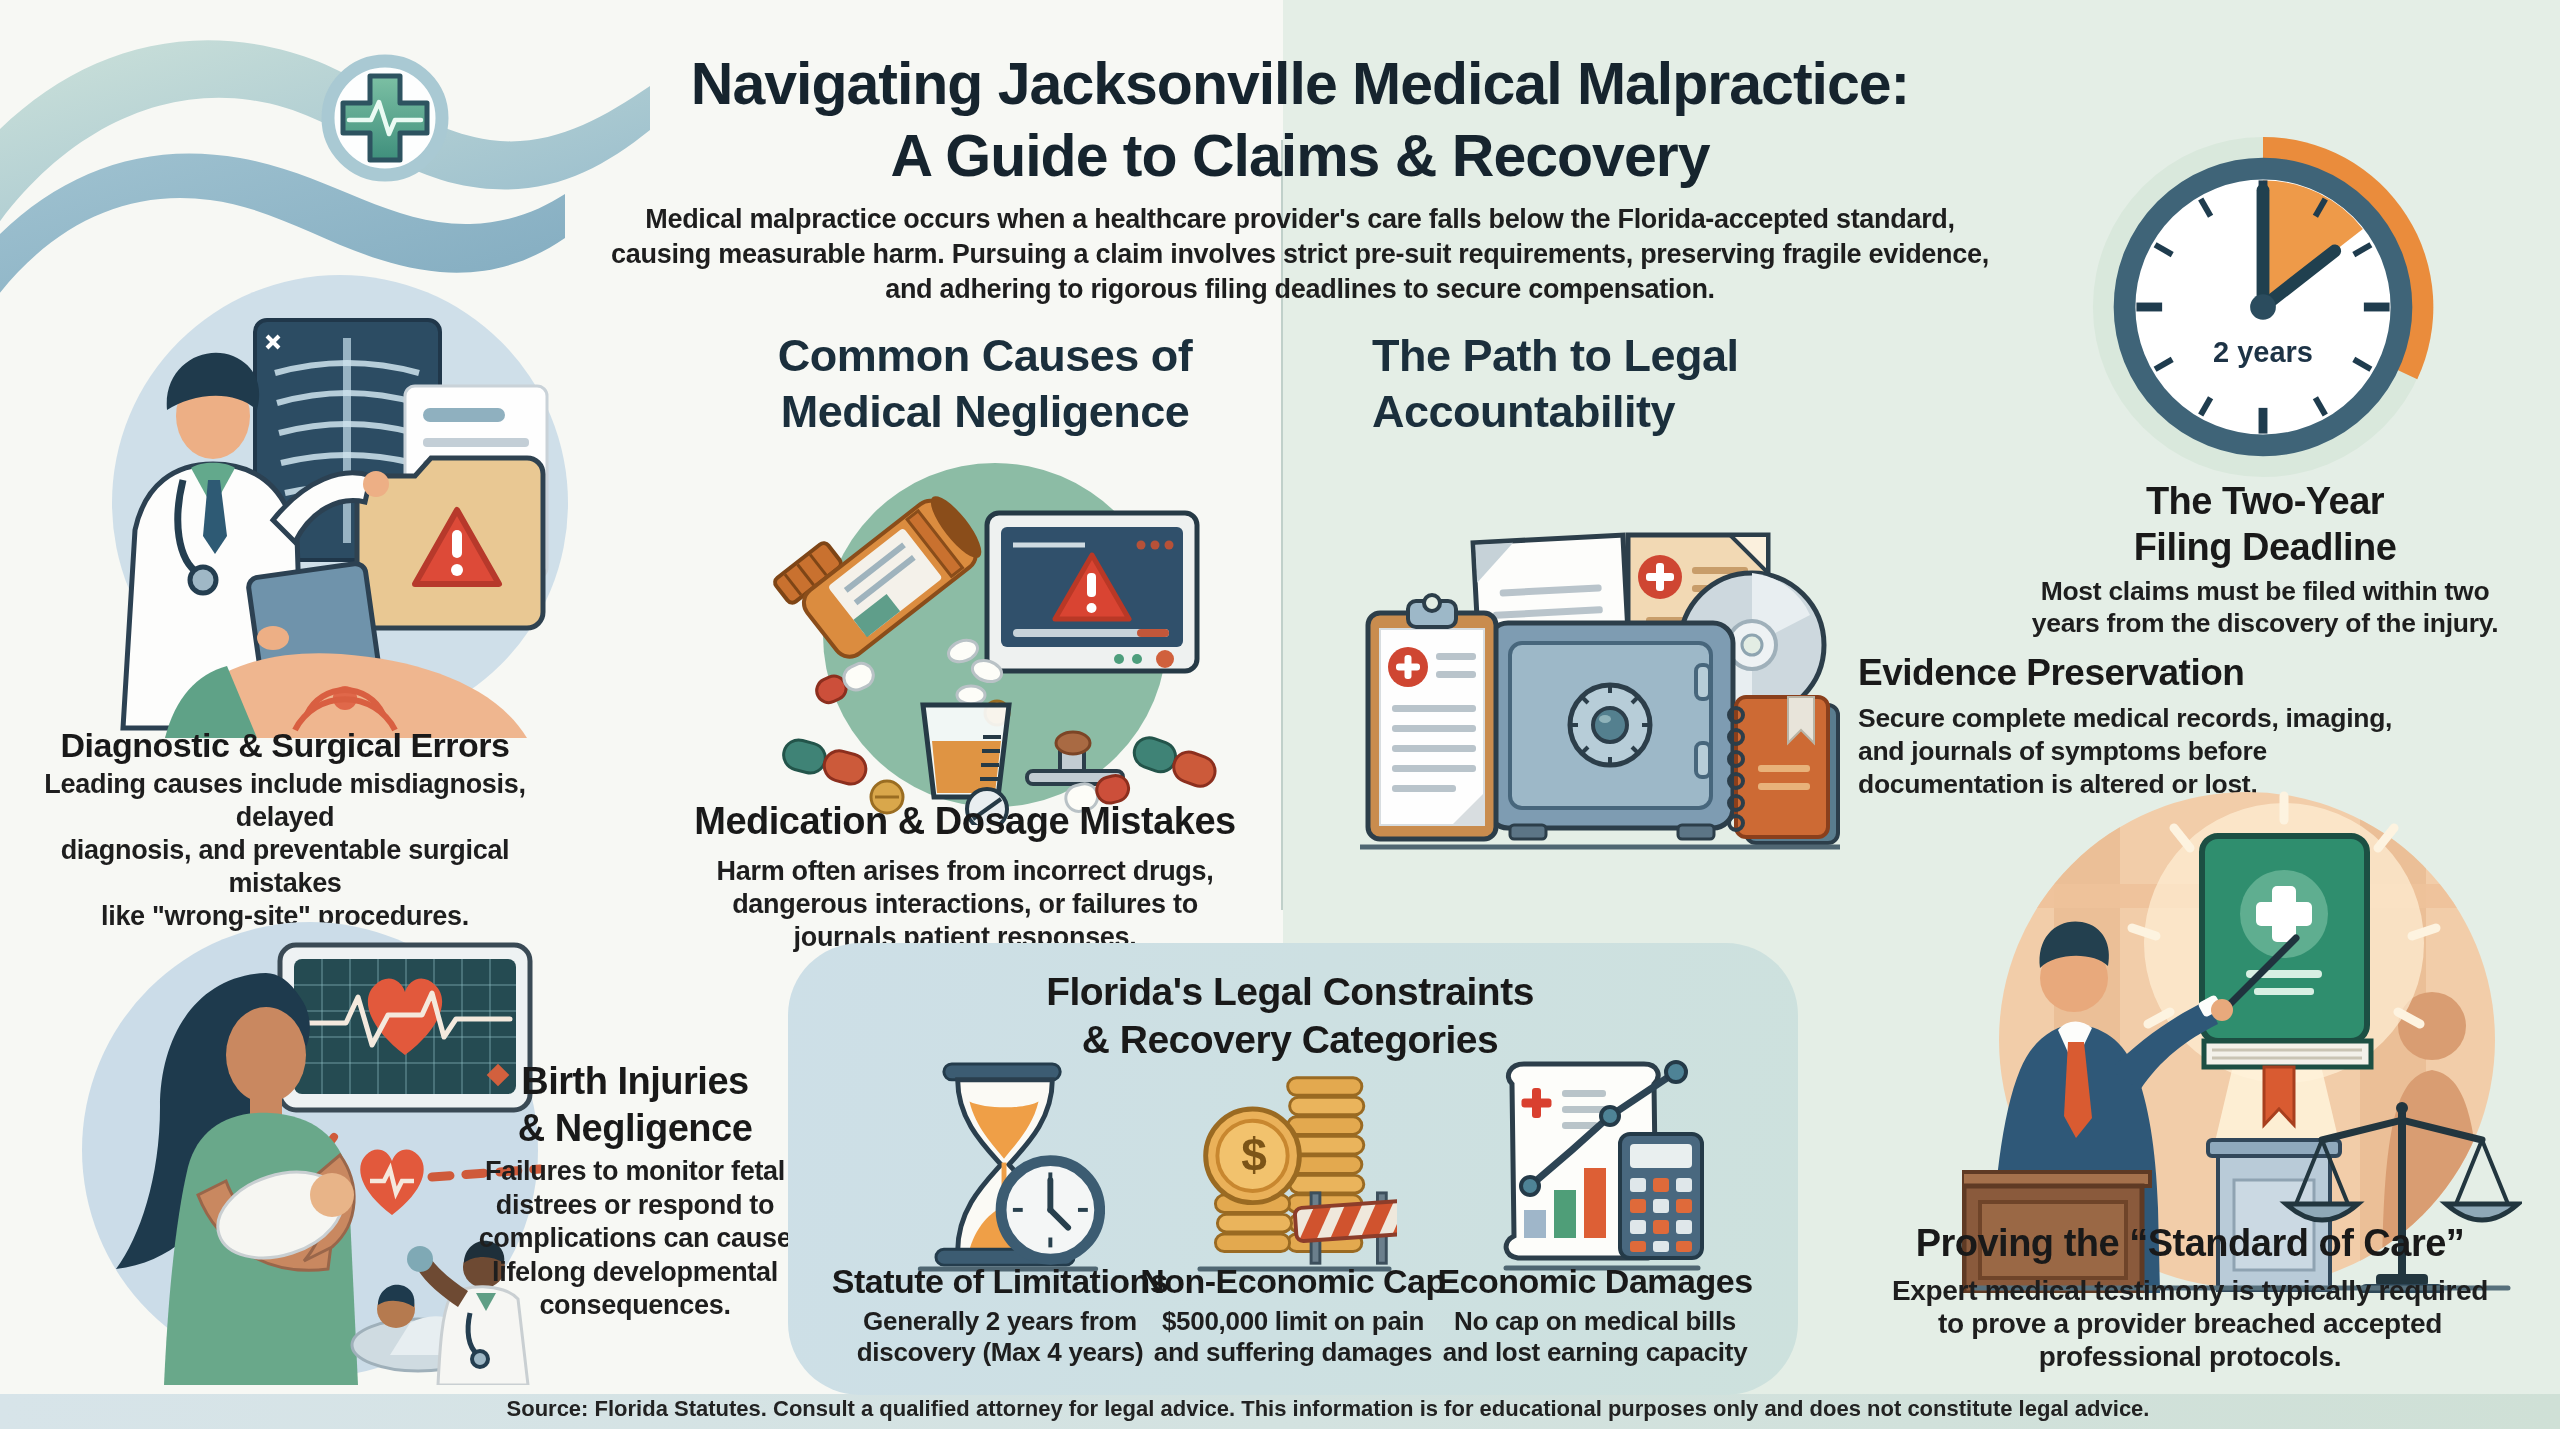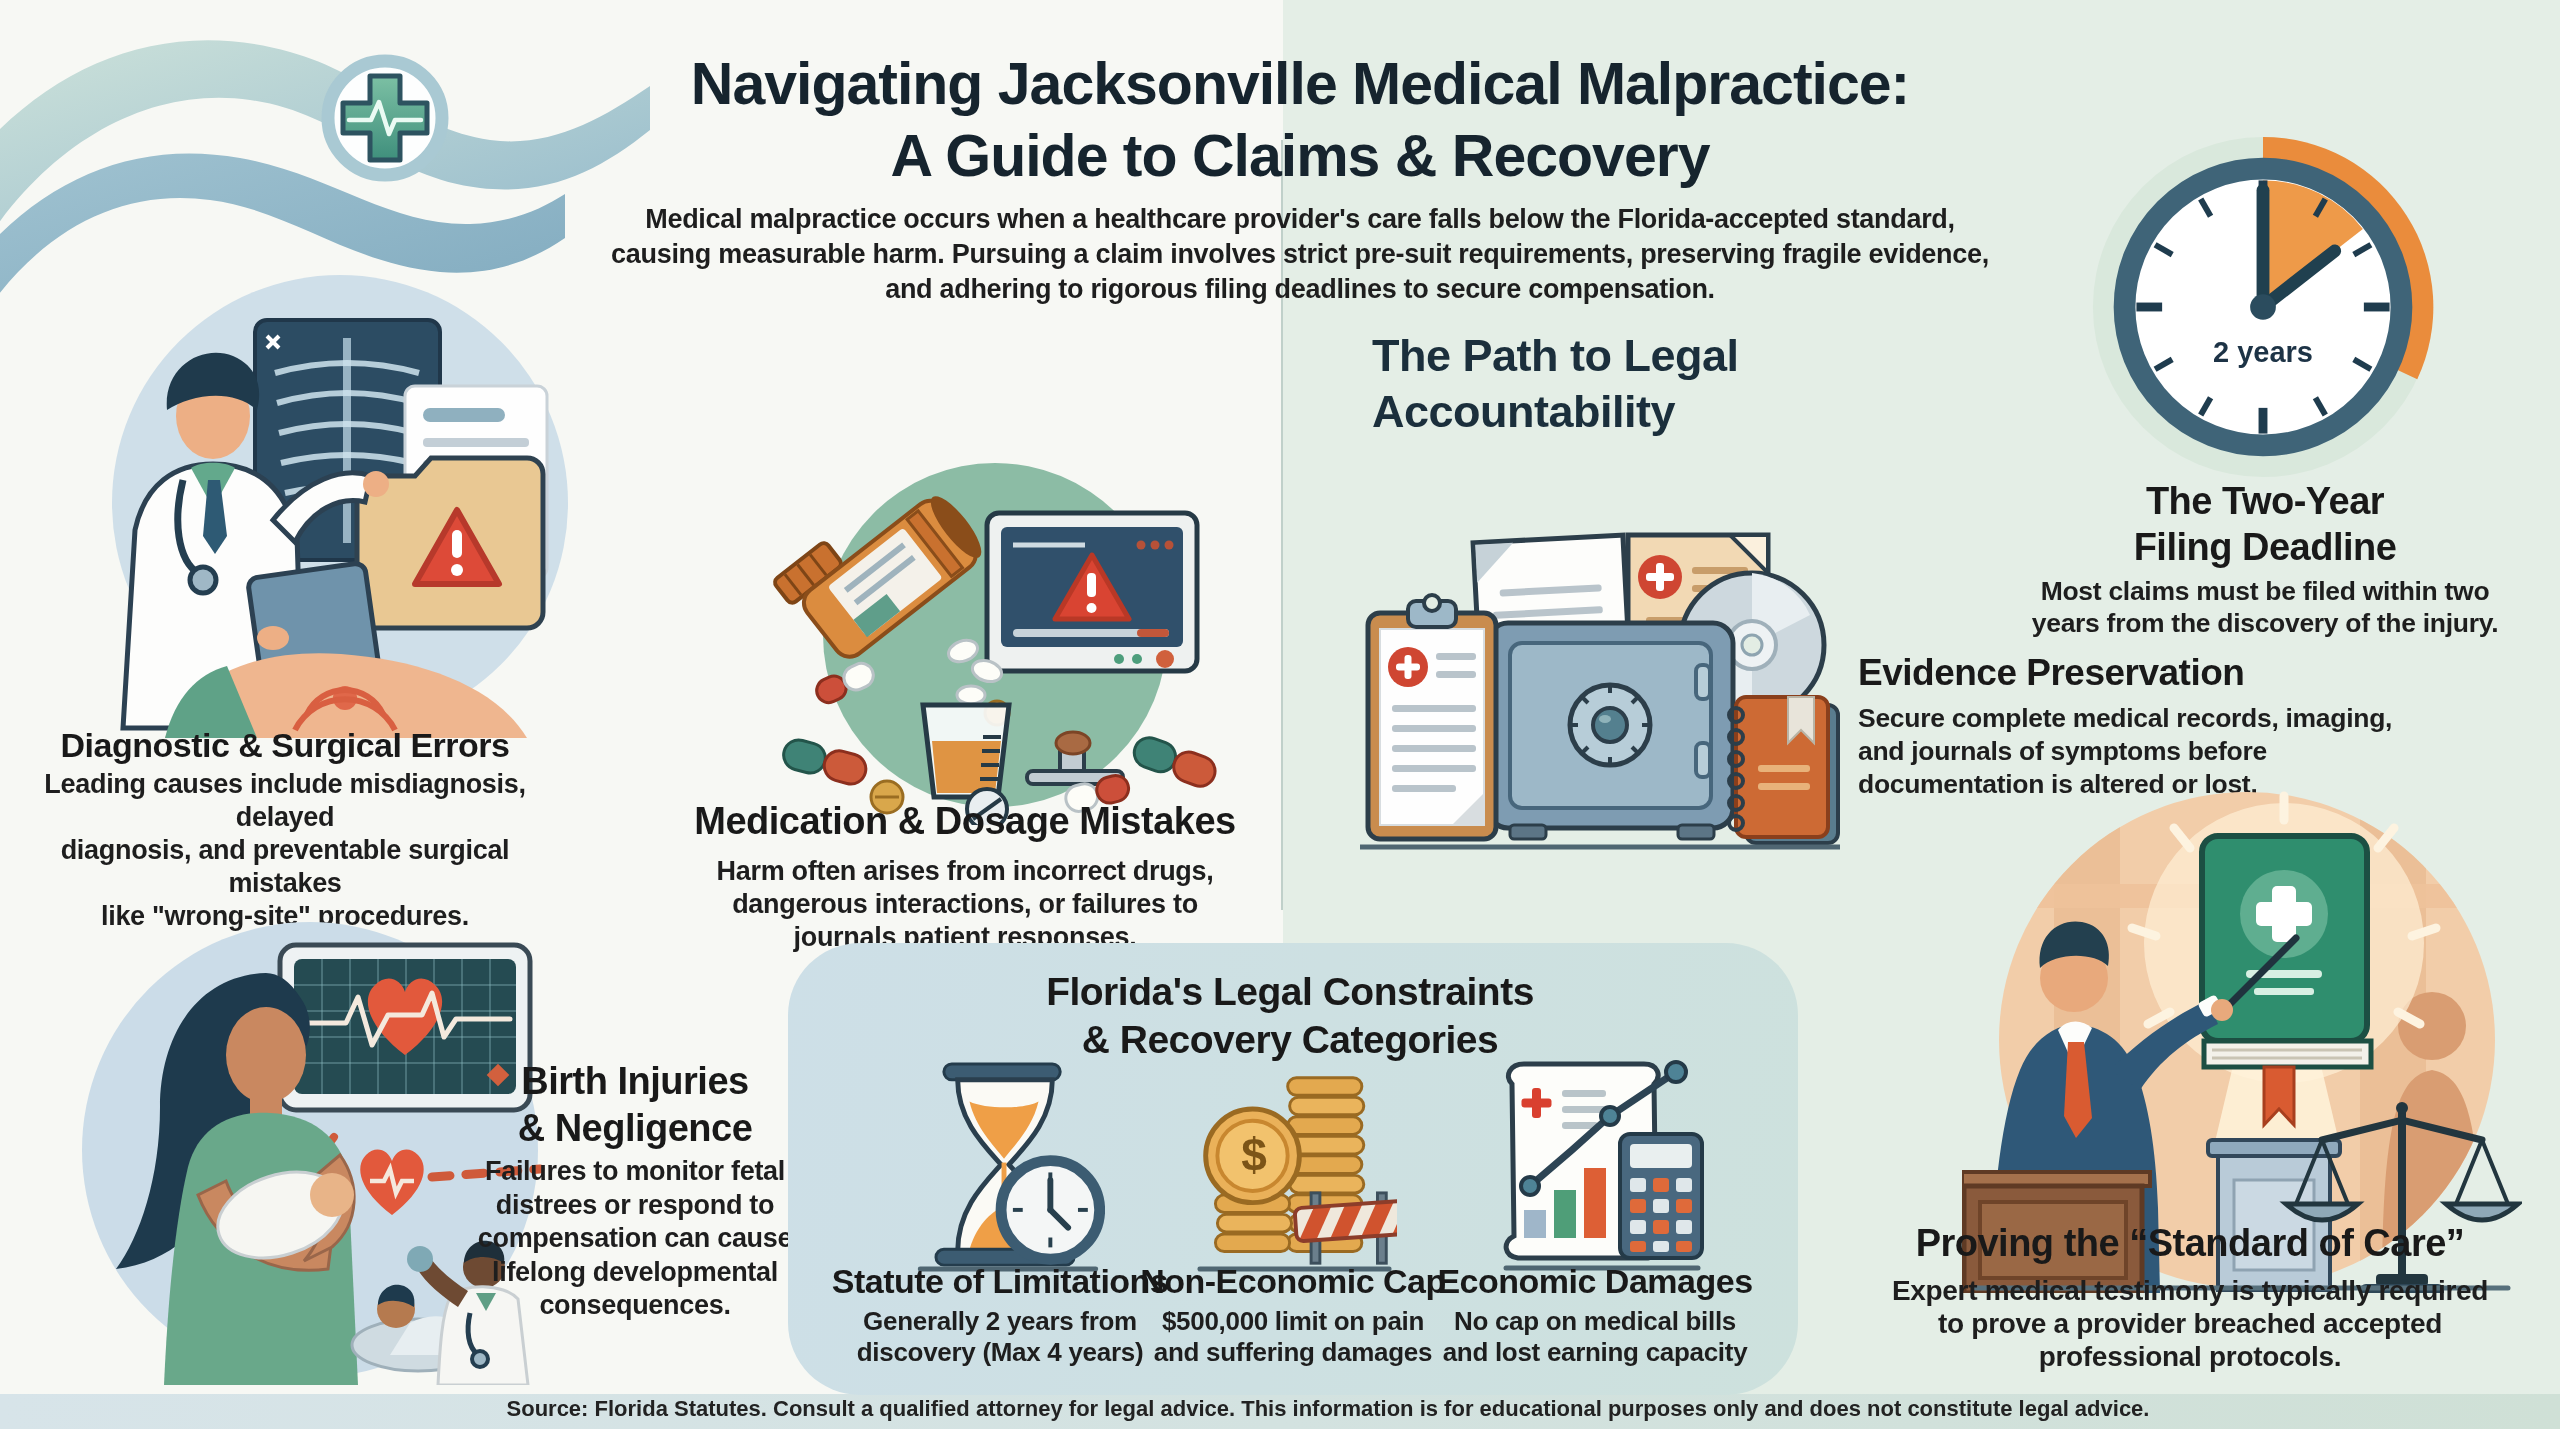--- a/index.html
+++ b/index.html
@@ -147,20 +147,24 @@
       </g>
     </svg>
   </div>
   <div class="abs c h-sub" style="left:5px;top:710px;width:560px;font-size:34px;margin-top:16px;">Diagnostic &amp; Surgical Errors</div>
   <div class="abs c body-t" style="left:15px;top:768px;width:540px;font-size:27px;line-height:33px;">
     <div>Leading causes include misdiagnosis, delayed</div>
     <div>diagnosis, and preventable surgical mistakes</div>
     <div>like "wrong-site" procedures.</div>
   </div>
 
+  <div class="abs c h-sec" style="left:685px;top:328px;width:600px;font-size:45px;line-height:56px;">
+    <div>Common Causes of</div>
+    <div>Medical Negligence</div>
+  </div>
 
   <div class="abs" style="left:755px;top:445px;">
     <svg width="470" height="380" viewBox="0 0 470 380">
       <circle cx="240" cy="190" r="172" fill="#8cbca5"></circle>
       <g>
         <rect x="305" y="296" width="24" height="32" fill="#c2ccd2" stroke="#2c3e4a" stroke-width="4"></rect>
         <rect x="272" y="326" width="96" height="13" rx="6" fill="#c2ccd2" stroke="#2c3e4a" stroke-width="4"></rect>
         <rect x="232" y="68" width="210" height="158" rx="12" fill="#eef1f0" stroke="#263a46" stroke-width="5"></rect>
         <rect x="246" y="82" width="182" height="120" rx="6" fill="#30506b"></rect>
         <line x1="258" y1="100" x2="330" y2="100" stroke="#cfdbe2" stroke-width="5"></line>
@@ -392,21 +396,21 @@
       </g>
     </svg>
   </div>
   <div class="abs c h-sub" style="left:420px;top:1058px;width:430px;font-size:38px;line-height:47px;">
     <div>Birth Injuries</div>
     <div>&amp; Negligence</div>
   </div>
   <div class="abs c body-t" style="left:405px;top:1155px;width:460px;font-size:27px;line-height:33.5px;">
     <div>Failures to monitor fetal</div>
     <div>distrees or respond to</div>
-    <div>compensation can cause</div>
+    <div>complications can cause</div>
     <div>lifelong developmental</div>
     <div>consequences.</div>
   </div>
 
   <div class="abs" style="left:788px;top:943px;width:1010px;height:452px;border-radius:72px;background:linear-gradient(100deg,#cddfe7,#cde1dd);"></div>
   <div class="abs c h-sub" style="left:890px;top:968px;width:800px;font-size:39px;line-height:48px;">
     <div>Florida's Legal Constraints</div>
     <div>&amp; Recovery Categories</div>
   </div>
 

